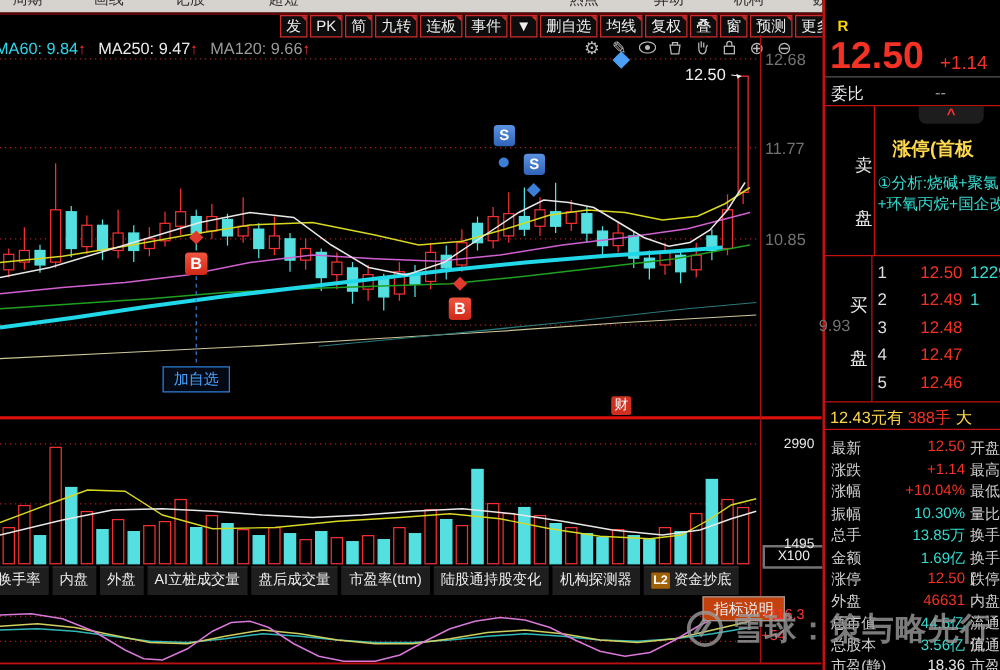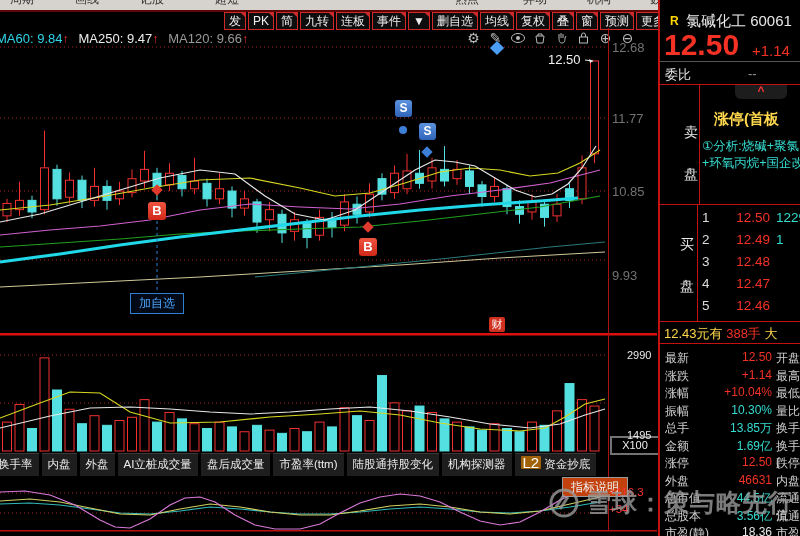--- a/index.html
+++ b/index.html
@@ -36,22 +36,22 @@
   #addwatch{left:130px;top:293px;width:52px;height:19px;border:1px solid #2f7fd1;color:#4aa3ff;
             font-size:12px;text-align:center;line-height:19px;background:rgba(10,30,60,.35);}
   #peaklabel{left:548px;top:52px;color:#f0f0f0;font-size:13px;}
   #caibadge{left:489px;top:317px;width:16px;height:15px;background:#d03020;border-radius:2px;
             color:#fff;font-size:11px;text-align:center;line-height:15px;}
   
   #tabs{left:0;top:453px;width:657px;height:23px;display:flex;gap:3px;overflow:hidden;}
   .tab{background:#1e1e1e;border-top:1px solid #383838;color:#ececec;font-size:11.5px;line-height:21px;
        padding:0 6px;white-space:nowrap;position:relative;}
   .tab .reddot{position:absolute;right:1px;top:2px;width:4px;height:4px;border-radius:50%;background:#f22;}
-  .l2badge{display:inline-block;background:#a16207;color:#fff;font-size:15px;line-height:13px;
-           padding:0 2px;margin-right:3px;border-radius:1px;}
+  .l2badge{display:inline-block;background:#a16207;color:#fff;font-size:10px;line-height:13px;
+           padding:0 2px;margin-right:3px;border-radius:1px;font-weight:bold;}
   #indicbtn{left:562px;top:477px;width:64px;height:18px;border:1px solid #9a9a9a;background:#c2410c;
             color:#eee;font-size:12px;text-align:center;line-height:18px;}
   .kdjval{position:absolute;left:609px;color:#f33;font-size:11.5px;}
   
   #rpanel{left:658px;top:0;width:142px;height:536px;background:#000;border-left:2px solid #c11111;}
   .rp{position:absolute;white-space:nowrap;}
   .red{color:#f33225;} .cyan{color:#35dcd0;} .yel{color:#ffd84d;} .wht{color:#e8e8e8;} .gry{color:#9a9a9a;}
   .hline{position:absolute;left:0;width:142px;height:1px;background:#c11111;}
   .grayline{position:absolute;left:0;width:142px;height:1px;background:#555;}
   .vredline{position:absolute;width:1px;background:#c11111;}
@@ -340,21 +340,20 @@
       <div class="tab">陆股通持股变化</div>
       <div class="tab">机构探测器</div>
       <div class="tab"><span class="l2badge">L2</span>资金抄底</div>
     </div>
   <div class="abs" id="indicbtn">指标说明</div>
   <div class="kdjval" style="top:486px">+116.3</div>
   <div class="kdjval" style="top:503px">+54</div>
 
   <div class="abs" id="rpanel">
     <div class="rp" style="left:10px;top:14px;color:#ffd700;font-weight:bold;font-size:12px">R</div>
-    <div class="rp wht" style="left:26px;top:12px;font-size:15px"><span>氯碱化工</span> <span>60061</span></div>
     <div class="rp red" style="left:4px;top:28px;font-size:30px;font-weight:bold">12.50</div>
     <div class="rp red" style="left:92px;top:42px;font-size:15px">+1.14</div>
     <div class="grayline" style="top:61px"></div>
     <div class="rp wht" style="left:5px;top:66px;font-size:13px">委比</div>
     <div class="rp gry" style="left:88px;top:66px;font-size:13px">--</div>
     <div class="hline" style="top:84px"></div>
     <div id="chevtab">^</div>
     <div class="vredline" style="left:39px;top:85px;height:119px"></div>
     <div class="rp wht" style="left:24px;top:124px;font-size:14px">卖</div>
     <div class="rp wht" style="left:24px;top:166px;font-size:14px">盘</div>
@@ -459,16 +458,16 @@
   <div class="abs" id="wmark">
     <svg width="32" height="32">
       <circle cx="16" cy="16" r="13" fill="none" stroke="#9a9a9a" stroke-width="3"></circle>
       <path d="M8 20 L16 8 M12 22 L20 10" stroke="#9a9a9a" stroke-width="3" fill="none"></path>
     </svg>
     <span class="wtxt">雪球：策与略先行</span>
   </div>
 <div class="pxlabel" style="top: 40px;">12.68</div>
     <div class="pxlabel" style="top: 111px;">11.77</div>
     <div class="pxlabel" style="top: 184px;">10.85</div>
-    <div class="pxlabel" style="top: 268px;">9.93</div>
+    <div class="pxlabel" style="top: 253px; margin-left: 43px;">9.93</div>
     <div class="vlabel" style="top: 349px;">2990</div>
     <div class="vlabel" style="top: 397px; margin-top: 32px;">1495</div>
   </div>
 
 </body></html>

